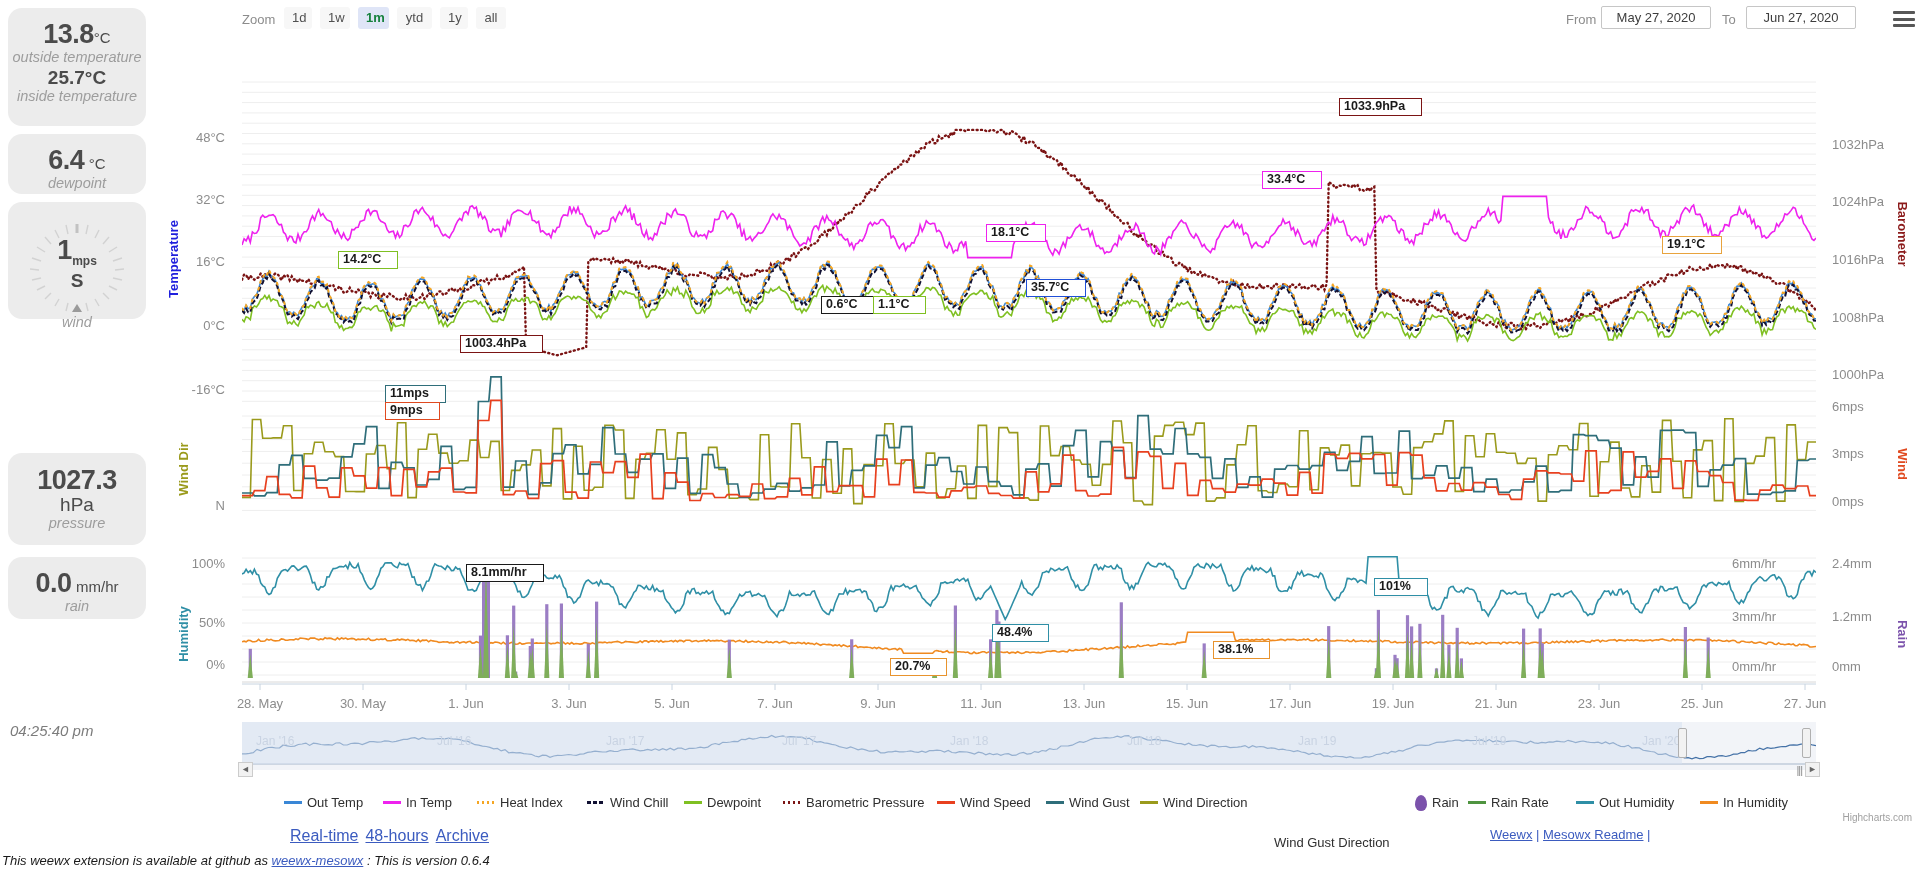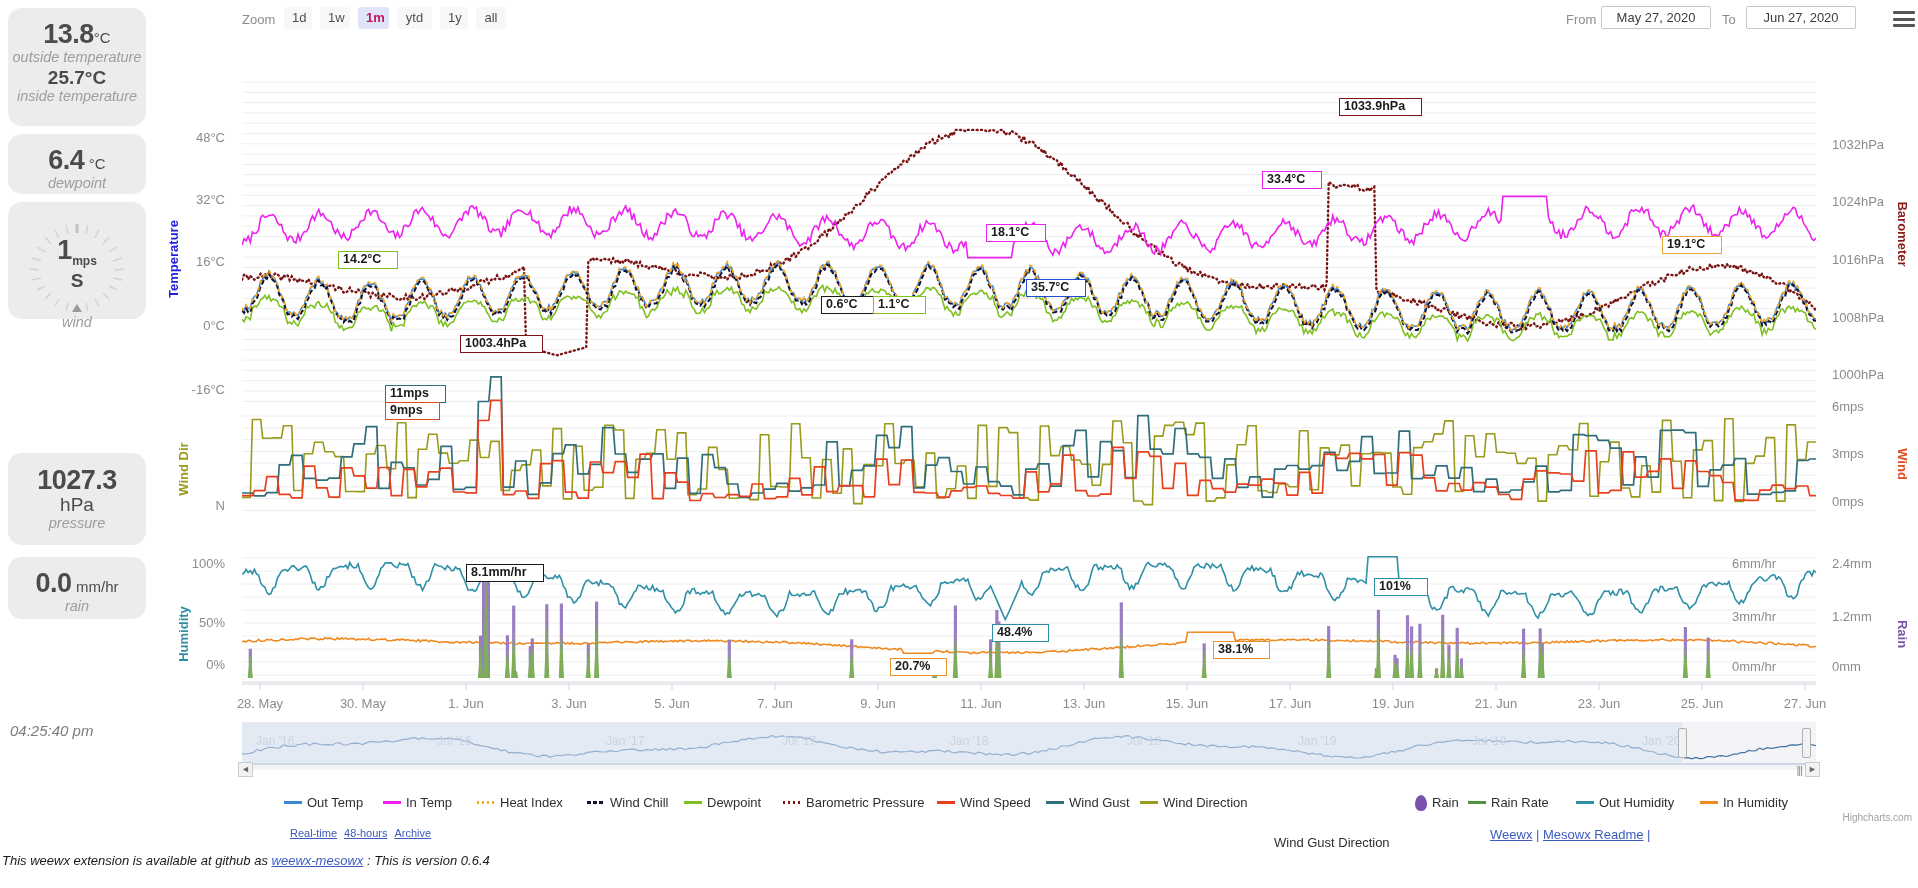--- a/index.html
+++ b/index.html
@@ -48,21 +48,21 @@
            color: #7c7c7c; font-style: italic; }
 
   
   #toolbar { position: absolute; left: 0; top: 0; width: 1918px; height: 40px; }
   #zoom-label { position: absolute; left: 242px; top: 12px; font-size: 13px; color: #8c8c8c; }
   .zbtn {
     position: absolute; top: 7px; height: 22px; line-height: 22px;
     background: #f7f7f7; border-radius: 3px; font-size: 13px; color: #505050;
     text-align: center; cursor: pointer; padding: 0 8px;
   }
-  .zbtn.active { background: #dfe5f7; font-weight: bold; color: #be185d; }
+  .zbtn.active { background: #dfe5f7; font-weight: bold; color: #15803d; }
   #zb-1d  { left: 284px; width: 28px; }
   #zb-1w  { left: 320px; width: 30px; }
   #zb-1m  { left: 358px; width: 31px; }
   #zb-ytd { left: 397px; width: 35px; }
   #zb-1y  { left: 440px; width: 28px; }
   #zb-all { left: 476px; width: 30px; text-align: center; }
 
   #from-label { position: absolute; left: 1566px; top: 12px; font-size: 13px; color: #8c8c8c; }
   #from-input {
     position: absolute; left: 1601px; top: 6px; width: 110px; height: 23px;
@@ -112,21 +112,21 @@
   
   #legend { position: absolute; left: 0; top: 794px; width: 1918px; height: 22px; }
   .leg { position: absolute; top: 0; font-size: 13px; color: #2f2f2f; white-space: nowrap; }
   .leg .swatch { display: inline-block; vertical-align: middle; margin-right: 5px; }
   .leg .txt { vertical-align: middle; }
   .sw-line { width: 18px; height: 3px; }
   .sw-dots { width: 18px; height: 3px; }
   .sw-circ { width: 12px; height: 16px; border-radius: 50% 50% 50% 50% / 60% 60% 40% 40%; }
 
   
-  #footer-links { position: absolute; left: 290px; top: 827px; font-size: 11px; color: #3b5bbf; }
+  #footer-links { position: absolute; left: 290px; top: 827px; font-size: 16px; color: #3b5bbf; }
   #footer-links a { color: #3b5bbf; text-decoration: underline; margin-right: 7px; }
   #footer-right { position: absolute; left: 1490px; top: 827px; font-size: 13px; color: #3b5bbf; }
   #footer-right a { color: #3b5bbf; text-decoration: underline; }
   #footer-note { position: absolute; left: 2px; top: 853px; font-size: 13px; color: #1a1a1a; font-style: italic; }
   #footer-note a { color: #3b5bbf; text-decoration: underline; font-style: italic; }
   #highcharts-credit { position: absolute; right: 6px; top: 812px; font-size: 10px; color: #a0a0a0; }
 </style>
 </head>
 <body>
 

